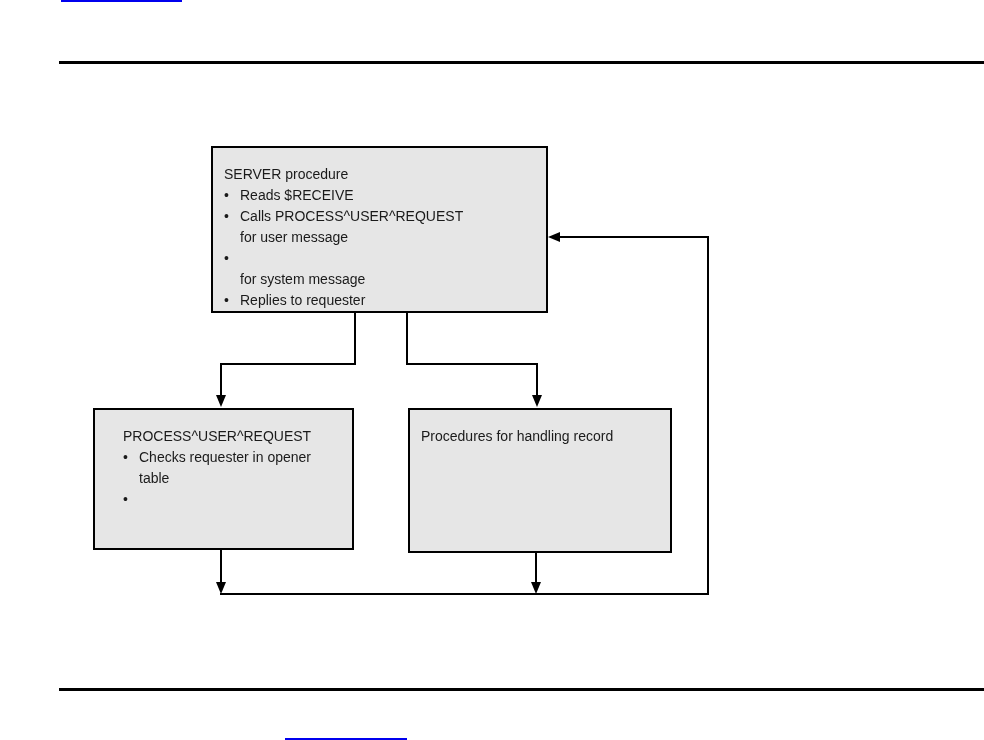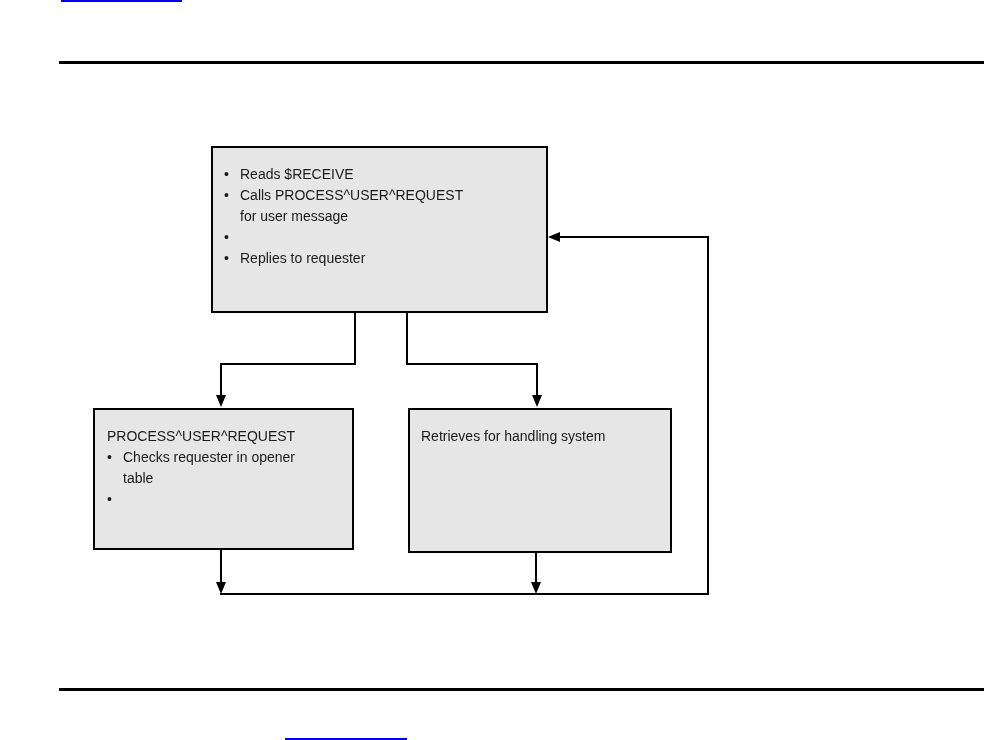--- a/index.html
+++ b/index.html
@@ -55,66 +55,68 @@
 <body>
 
 <div class="page">
 
   <div class="link-underline" style="left:61px; top:0; width:121px;"></div>
 
   <div class="rule" style="top:61px;"></div>
 
   <div class="box" style="left:211px; top:146px; width:337px; height:167px;">
     <div class="inner">
+      <div>SERVER procedure</div>
       <div class="bline">
         <span class="dot">•</span>
         <span>Reads $RECEIVE</span>
       </div>
       <div class="bline">
         <span class="dot">•</span>
         <span>Calls PROCESS^USER^REQUEST</span>
       </div>
       <div class="cont">for user message</div>
       <div class="bline">
         <span class="dot">•</span>
       </div>
+      <div class="cont">for system message</div>
       <div class="bline">
         <span class="dot">•</span>
         <span>Replies to requester</span>
       </div>
     </div>
   </div>
 
   <div class="vline" style="left:354px; top:313px; width:2px; height:52px;"></div>
   <div class="hline" style="left:220px; top:363px; width:136px; height:2px;"></div>
   <div class="vline" style="left:220px; top:363px; width:2px; height:34px;"></div>
   <div class="arrow-down" style="left:216px; top:395px;"></div>
 
   <div class="vline" style="left:406px; top:313px; width:2px; height:52px;"></div>
   <div class="hline" style="left:406px; top:363px; width:132px; height:2px;"></div>
   <div class="vline" style="left:536px; top:363px; width:2px; height:34px;"></div>
   <div class="arrow-down" style="left:532px; top:395px;"></div>
 
   <div class="box" style="left:93px; top:408px; width:261px; height:142px;">
-    <div class="inner" style="padding-left:12px;">
+    <div class="inner" style="padding-left:28px;">
       <div>PROCESS^USER^REQUEST</div>
       <div class="bline">
         <span class="dot">•</span>
         <span>Checks requester in opener</span>
       </div>
       <div class="cont">table</div>
       <div class="bline">
         <span class="dot">•</span>
       </div>
     </div>
   </div>
 
   <div class="box" style="left:408px; top:408px; width:264px; height:145px;">
     <div class="inner">
-      <div>Retrieves for handling system</div>
+      <div>Procedures for handling record</div>
     </div>
   </div>
 
   <div class="vline" style="left:220px; top:550px; width:2px; height:34px;"></div>
   <div class="arrow-down" style="left:216px; top:582px;"></div>
   <div class="vline" style="left:535px; top:553px; width:2px; height:31px;"></div>
   <div class="arrow-down" style="left:531px; top:582px;"></div>
 
   <div class="hline" style="left:220px; top:593px; width:489px; height:2px;"></div>
   <div class="vline" style="left:707px; top:236px; width:2px; height:359px;"></div>

